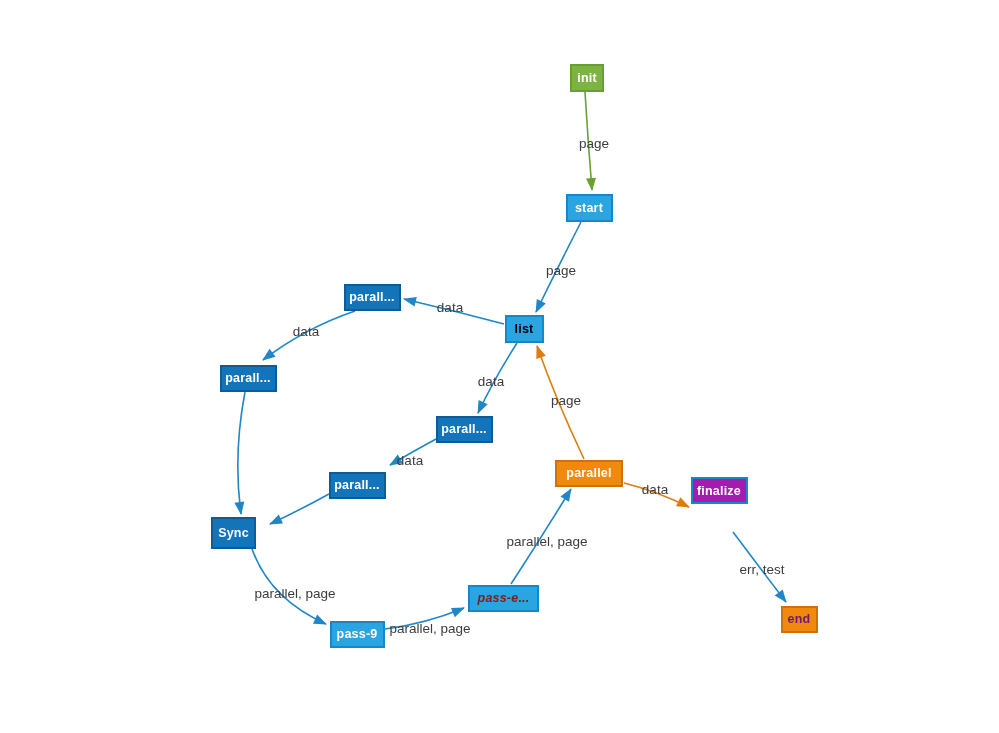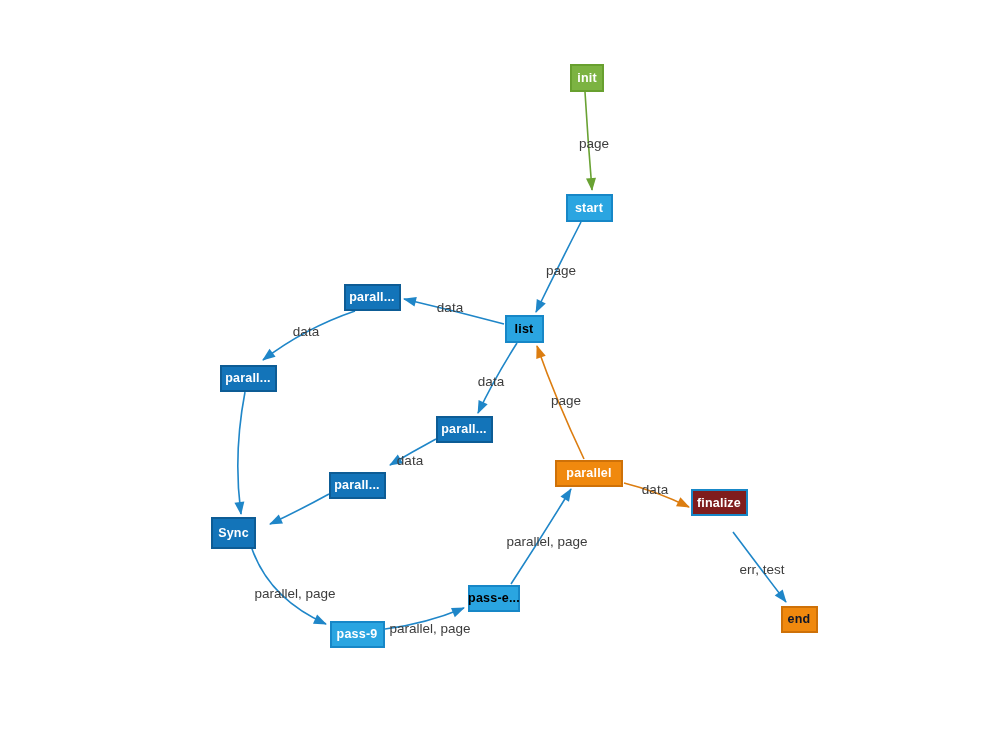--- a/index.html
+++ b/index.html
@@ -103,18 +103,18 @@
   <div class="nodes-layer" id="nodes-layer">
       <div class="node" style="left: 570px; top: 64px; width: 34px; height: 28px; background: rgb(124, 179, 66); border-color: rgb(104, 160, 47); color: rgb(255, 255, 255);">init</div>
       <div class="node" style="left: 565.5px; top: 194px; width: 47px; height: 28px; background: rgb(42, 165, 225); border-color: rgb(23, 135, 199); color: rgb(255, 255, 255);">start</div>
       <div class="node" style="left: 504.5px; top: 315px; width: 39px; height: 28px; background: rgb(42, 165, 225); border-color: rgb(23, 135, 199); color: #000000;">list</div>
       <div class="node" style="left: 343.5px; top: 283.5px; width: 57px; height: 27px; background: rgb(19, 116, 185); border-color: rgb(13, 92, 149); color: rgb(255, 255, 255);">parall...</div>
       <div class="node" style="left: 219.5px; top: 364.5px; width: 57px; height: 27px; background: rgb(19, 116, 185); border-color: rgb(13, 92, 149); color: rgb(255, 255, 255);">parall...</div>
       <div class="node" style="left: 435.5px; top: 415.5px; width: 57px; height: 27px; background: rgb(19, 116, 185); border-color: rgb(13, 92, 149); color: rgb(255, 255, 255);">parall...</div>
       <div class="node" style="left: 328.5px; top: 471.5px; width: 57px; height: 27px; background: rgb(19, 116, 185); border-color: rgb(13, 92, 149); color: rgb(255, 255, 255);">parall...</div>
       <div class="node" style="left: 211px; top: 517px; width: 45px; height: 32px; background: rgb(19, 116, 185); border-color: rgb(13, 92, 149); color: rgb(255, 255, 255);">Sync</div>
       <div class="node" style="left: 329.5px; top: 620.5px; width: 55px; height: 27px; background: rgb(42, 165, 225); border-color: rgb(23, 135, 199); color: rgb(255, 255, 255);">pass-9</div>
-      <div class="node" style="left: 468px; top: 584.5px; width: 52px; height: 27px; background: rgb(42, 165, 225); border-color: rgb(23, 135, 199); color: #000000;">pass-e...</div>
+      <div class="node" style="left: 468px; top: 584.5px; width: 71px; height: 27px; background: rgb(42, 165, 225); border-color: rgb(23, 135, 199); color: #7f1d1d; font-style: italic;">pass-e...</div>
       <div class="node" style="left: 555px; top: 459.5px; width: 68px; height: 27px; background: rgb(240, 137, 14); border-color: rgb(206, 113, 8); color: rgb(255, 255, 255);">parallel</div>
-      <div class="node" style="left: 690.5px; top: 489px; width: 57px; height: 27px; background: #7f1d1d; border-color: rgb(23, 135, 199); color: rgb(255, 255, 255);">finalize</div>
-      <div class="node" style="left: 780.5px; top: 605.5px; width: 37px; height: 27px; background: rgb(240, 137, 14); border-color: rgb(206, 113, 8); color: #0f172a;">end</div>
+      <div class="node" style="left: 690.5px; top: 477px; width: 57px; height: 27px; background: #a21caf; border-color: rgb(23, 135, 199); color: rgb(255, 255, 255);">finalize</div>
+      <div class="node" style="left: 780.5px; top: 605.5px; width: 37px; height: 27px; background: rgb(240, 137, 14); border-color: rgb(206, 113, 8); color: #701a75;">end</div>
     </div>
 </div>
 
 </body></html>

